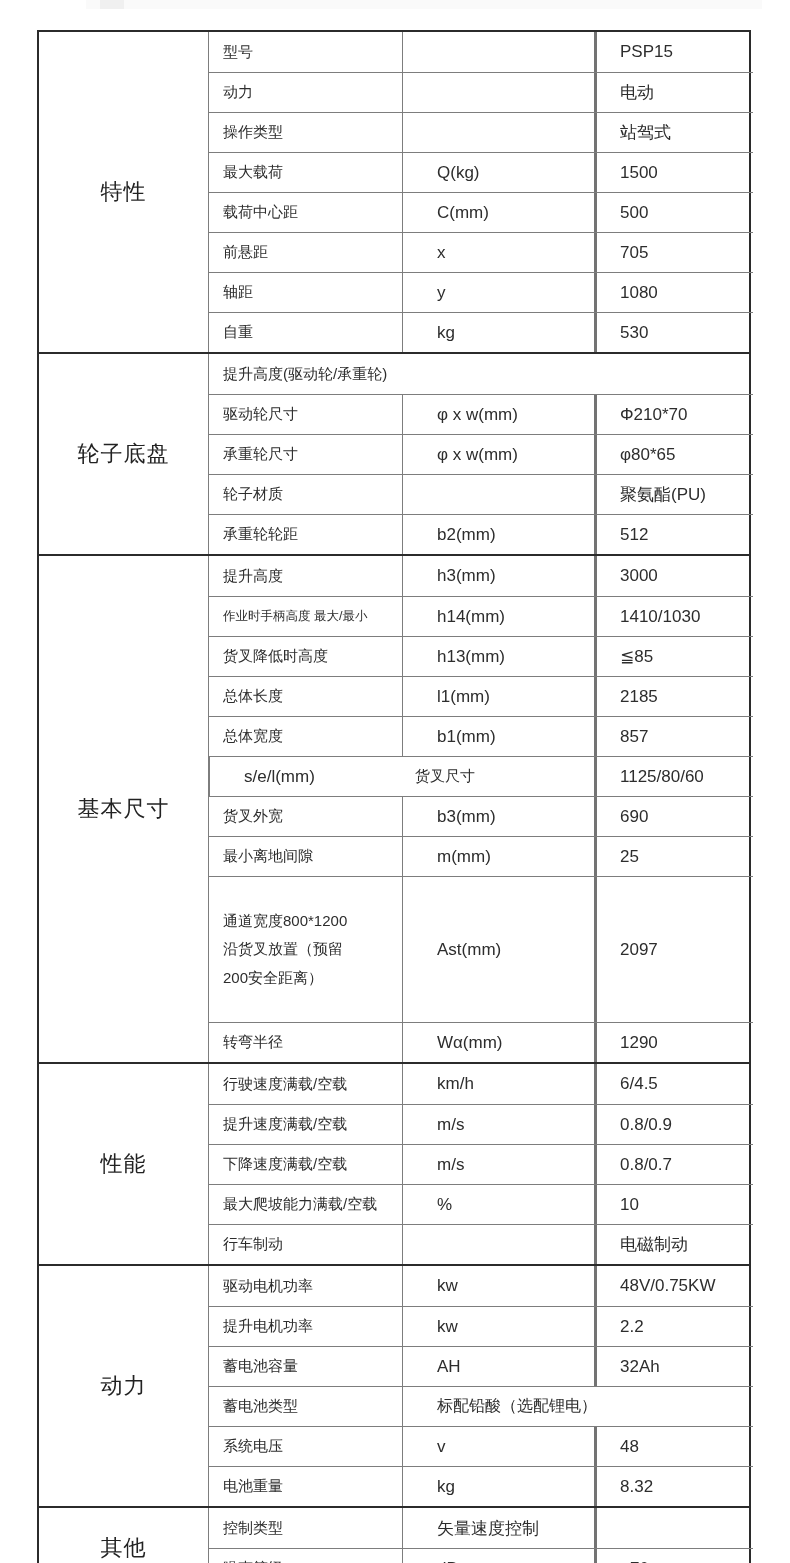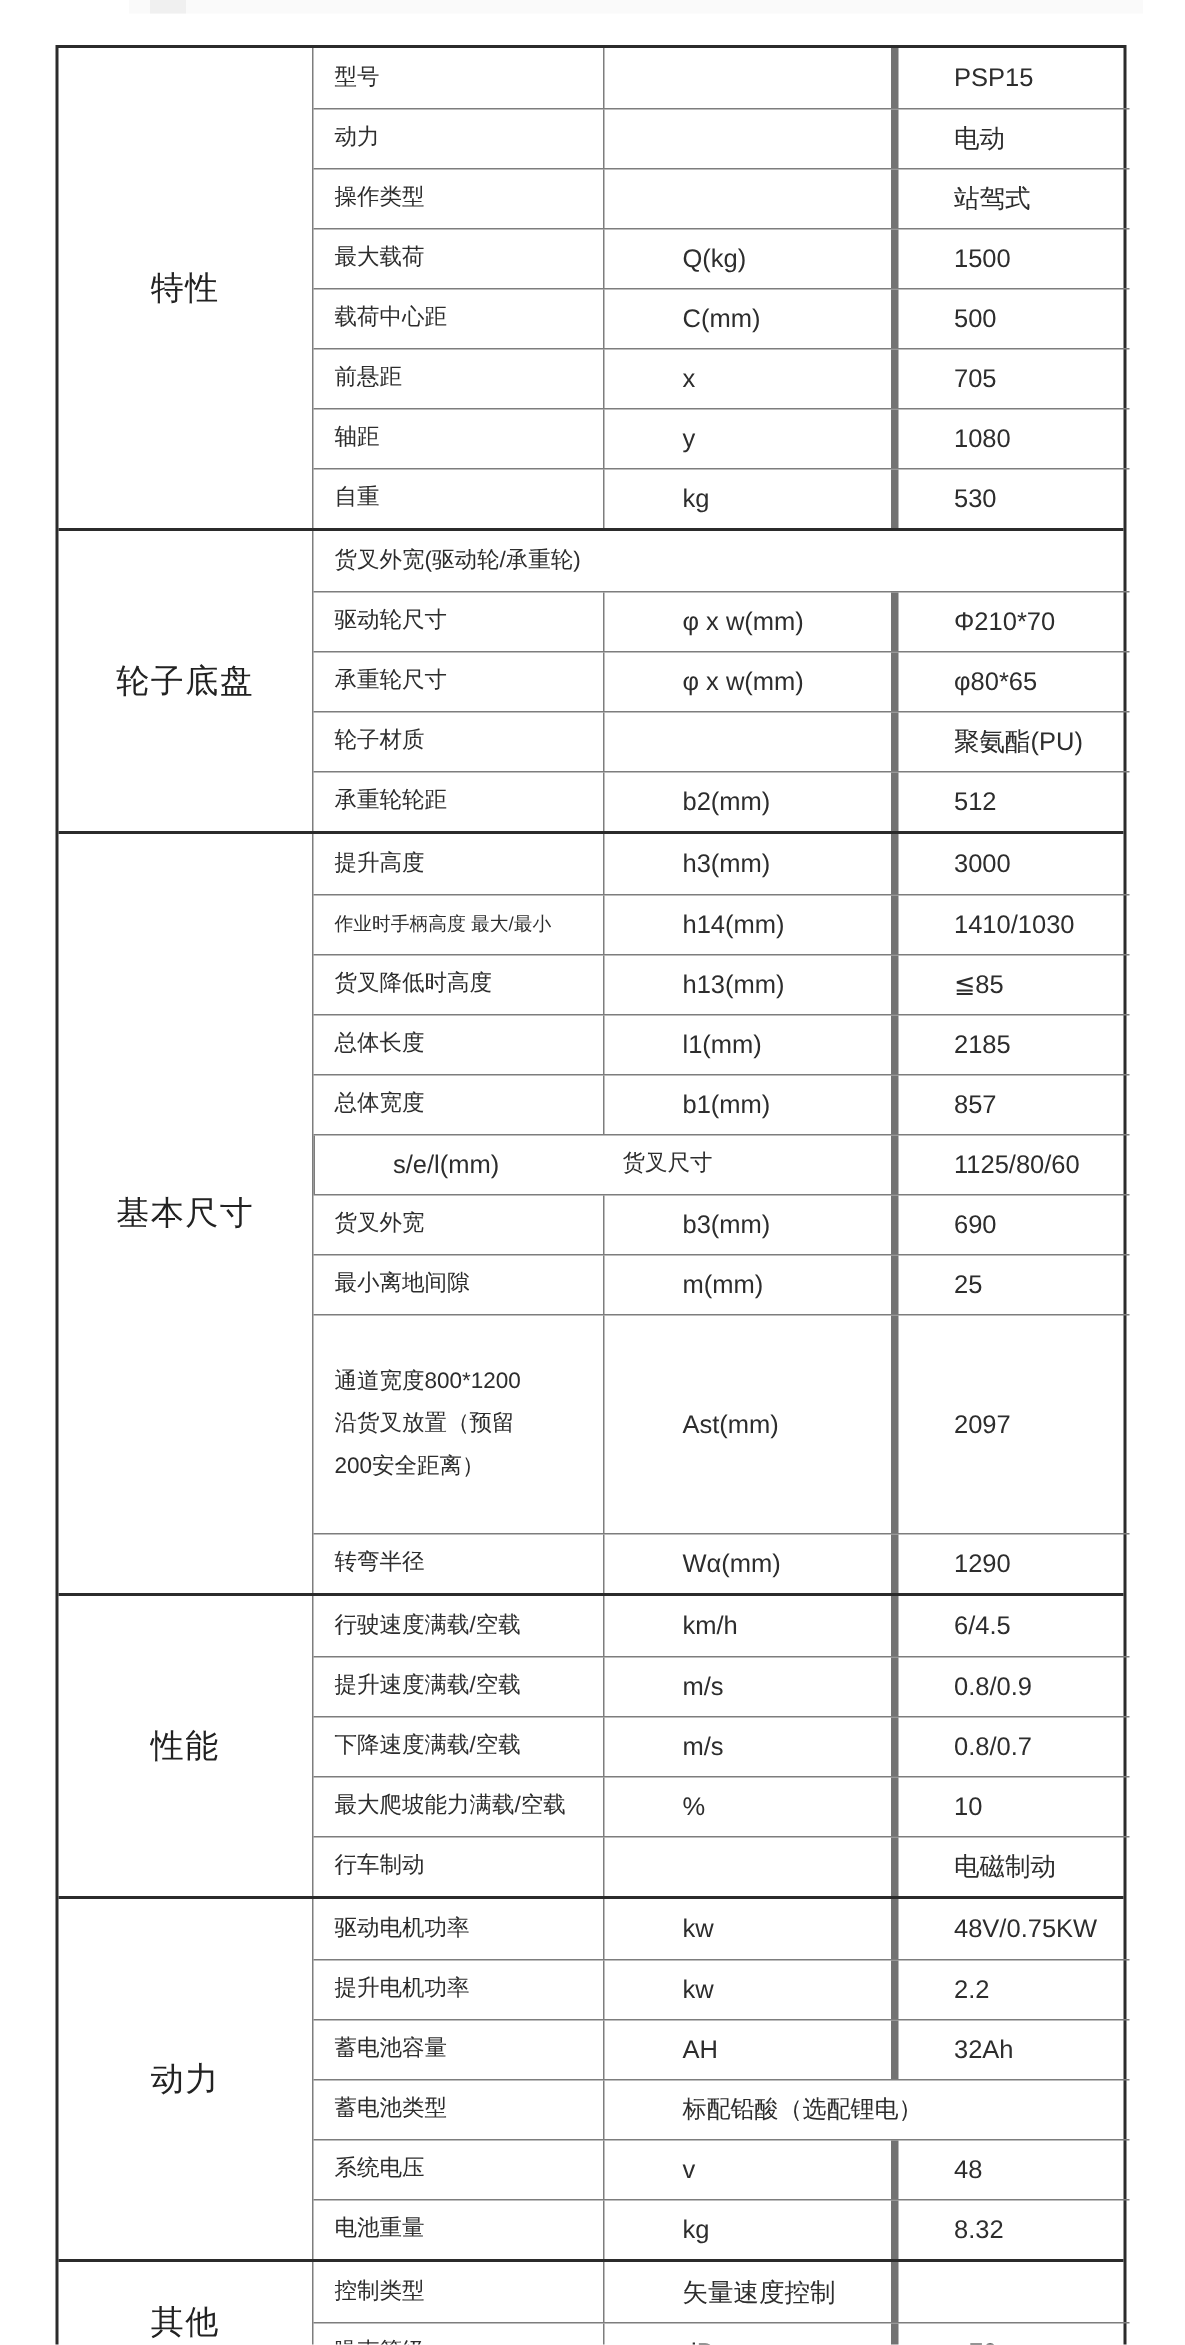--- a/index.html
+++ b/index.html
@@ -29,27 +29,27 @@
   .row:first-child { border-top:none; }
   .row.tall { height:146px; }
   .cell { display:flex; align-items:center; overflow:hidden; }
   .cell-param {
     width:193px; flex:0 0 193px; padding-left:14px;
     font-size:15px; white-space:pre-line; line-height:1.9;
   }
   .cell-param.small { font-size:12.5px; font-weight:500; }
   .cell-param.wide { width:385px; flex:0 0 385px; }
   .cell-symbol {
-    width:192px; flex:0 0 192px; padding-left:52px;
+    width:192px; flex:0 0 192px; padding-left:34px;
     border-left:1px solid #7d7d7d; font-size:17px;
   }
   .cell-symbol.wide { width:351px; flex:0 0 351px; font-size:16px; }
   .cell-value {
-    width:159px; flex:0 0 159px; padding-left:37px;
-    border-left:5px solid #737373; font-size:17px;
+    width:159px; flex:0 0 159px; padding-left:23px;
+    border-left:3px solid #737373; font-size:17px;
   }
 </style>
 </head>
 <body>
 
 <div class="top-band"></div>
 <div class="top-square"></div>
 
 <div class="spec-table" id="spec-table">
     <div class="section">
@@ -94,21 +94,21 @@
           <div class="cell cell-param">自重</div>
           <div class="cell cell-symbol">kg</div>
           <div class="cell cell-value">530</div>
         </div>
       </div>
     </div>
     <div class="section">
       <div class="cat">轮子底盘</div>
       <div class="rows">
         <div class="row">
-          <div class="cell cell-param wide">货叉外宽(驱动轮/承重轮)</div>
+          <div class="cell cell-param wide">提升高度(驱动轮/承重轮)</div>
         </div>
         <div class="row">
           <div class="cell cell-param">驱动轮尺寸</div>
           <div class="cell cell-symbol">φ x w(mm)</div>
           <div class="cell cell-value">Φ210*70</div>
         </div>
         <div class="row">
           <div class="cell cell-param">承重轮尺寸</div>
           <div class="cell cell-symbol">φ x w(mm)</div>
           <div class="cell cell-value">φ80*65</div>

